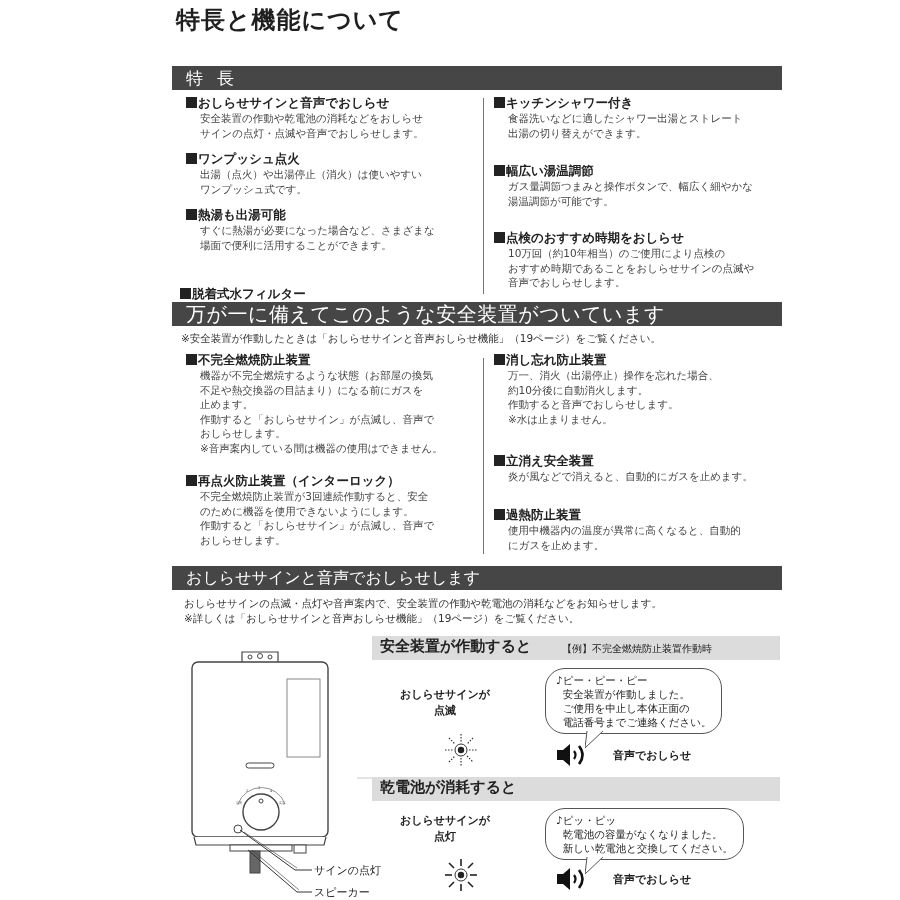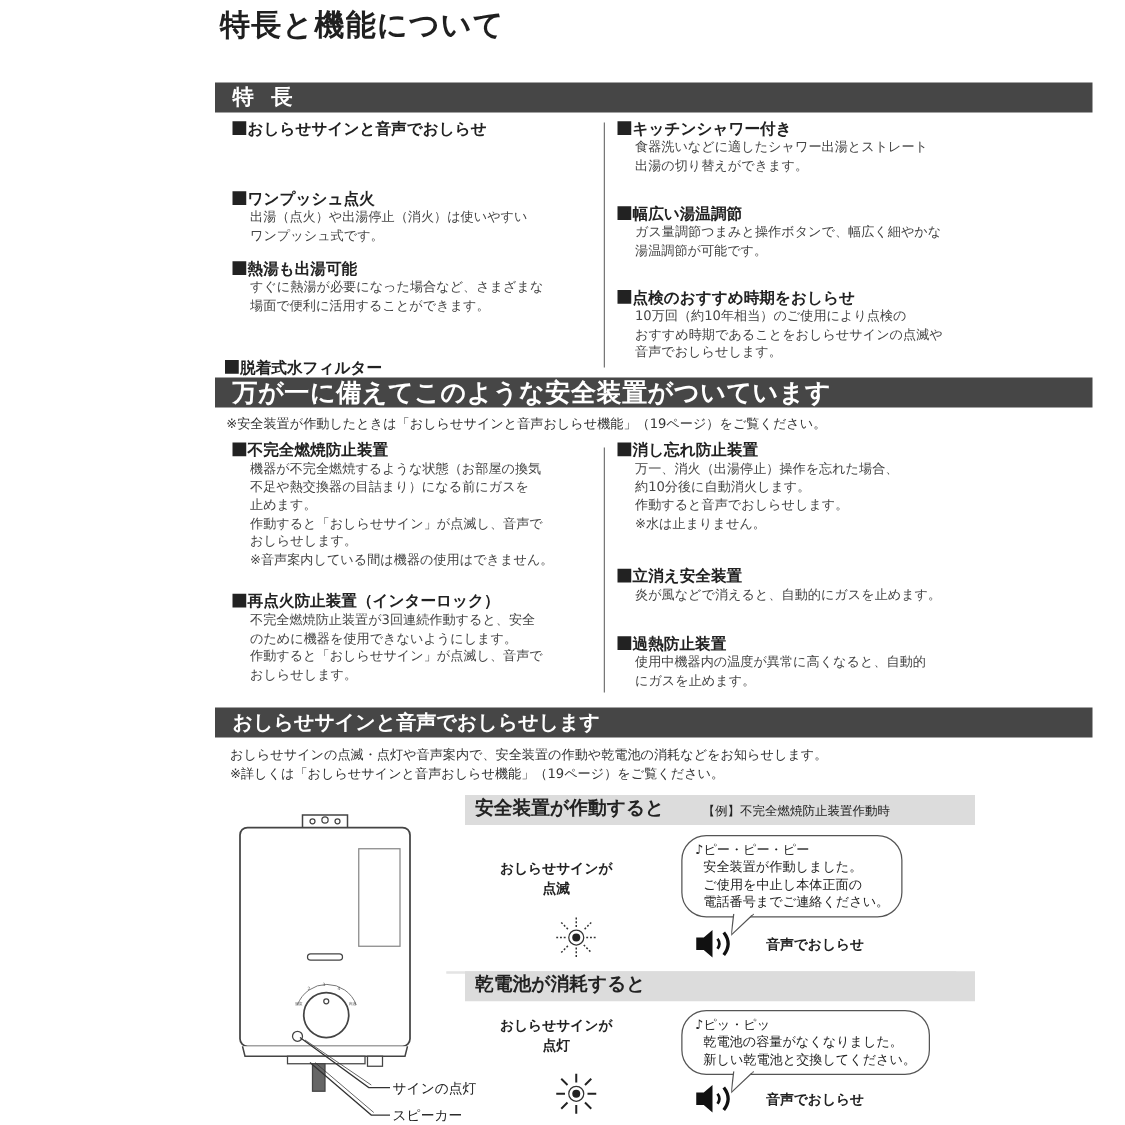--- a/index.html
+++ b/index.html
@@ -1,21 +1,21 @@
 <!DOCTYPE html>
 <html><head>
 <meta charset="utf-8">
 <style>
   * { box-sizing: border-box; margin: 0; padding: 0; }
   html, body { width: 900px; height: 900px; background: #ffffff; overflow: hidden; }
   body { font-family: "DejaVu Sans", "Liberation Sans", sans-serif; color: #222; position: relative; }
 
   .page-title { position: absolute; left: 176px; top: 4px; font-size: 24px; font-weight: bold; color: #1f1f1f; letter-spacing: 1px; }
 
-  .bar { position: absolute; left: 172px; width: 702px; height: 24px; background: #464646; color: #fff; font-weight: bold; font-size: 17px; line-height: 24px; padding-left: 14px; }
+  .bar { position: absolute; left: 172px; width: 610px; height: 24px; background: #464646; color: #fff; font-weight: normal; font-size: 17px; line-height: 24px; padding-left: 14px; }
   .bar.features { top: 66px; letter-spacing: 14px; }
   .bar.safety { top: 302px; font-size: 20px; letter-spacing: 0.5px; }
   .bar.notify { top: 566px; font-size: 16px; }
   .item-title { font-size: 12.5px; font-weight: bold; color: #222; line-height: 16px; white-space: nowrap; }
   .item-title .sq { display: inline-block; width: 11px; height: 11px; background: #222; margin-right: 1px; vertical-align: -1px; }
   .item-body { font-size: 10.5px; color: #444; line-height: 14.5px; padding-left: 14px; white-space: pre; }
   .item { position: absolute; }
 
   .divider { position: absolute; left: 483px; width: 1px; background: #777; }
 
@@ -37,20 +37,22 @@
 </style>
 </head>
 <body>
 
 <div class="page-title">特長と機能について</div>
 
 <div class="bar features">特長</div>
 
 <div class="item" style="left:186px; top:95px;">
   <div class="item-title"><span class="sq"></span><span>おしらせサインと音声でおしらせ</span></div>
+  <div class="item-body">安全装置の作動や乾電池の消耗などをおしらせ
+サインの点灯・点滅や音声でおしらせします。</div>
 </div>
 <div class="item" style="left:186px; top:151px;">
   <div class="item-title"><span class="sq"></span><span>ワンプッシュ点火</span></div>
   <div class="item-body">出湯（点火）や出湯停止（消火）は使いやすい
 ワンプッシュ式です。</div>
 </div>
 <div class="item" style="left:186px; top:207px;">
   <div class="item-title"><span class="sq"></span><span>熱湯も出湯可能</span></div>
   <div class="item-body">すぐに熱湯が必要になった場合など、さまざまな
 場面で便利に活用することができます。</div>

